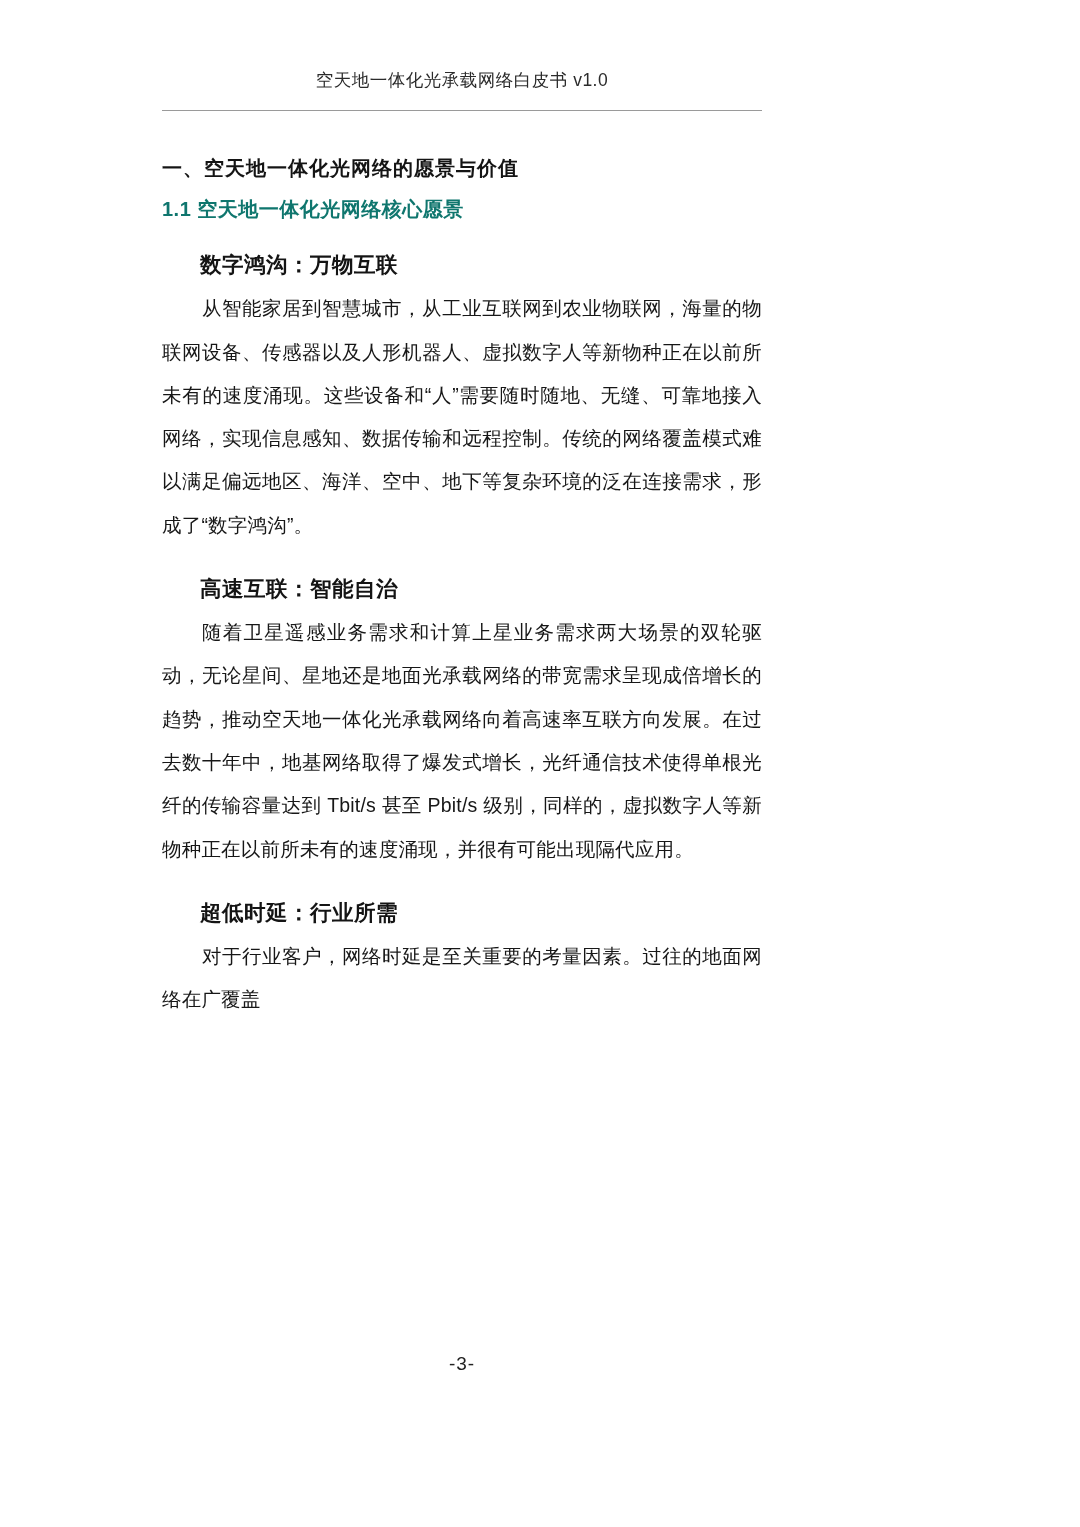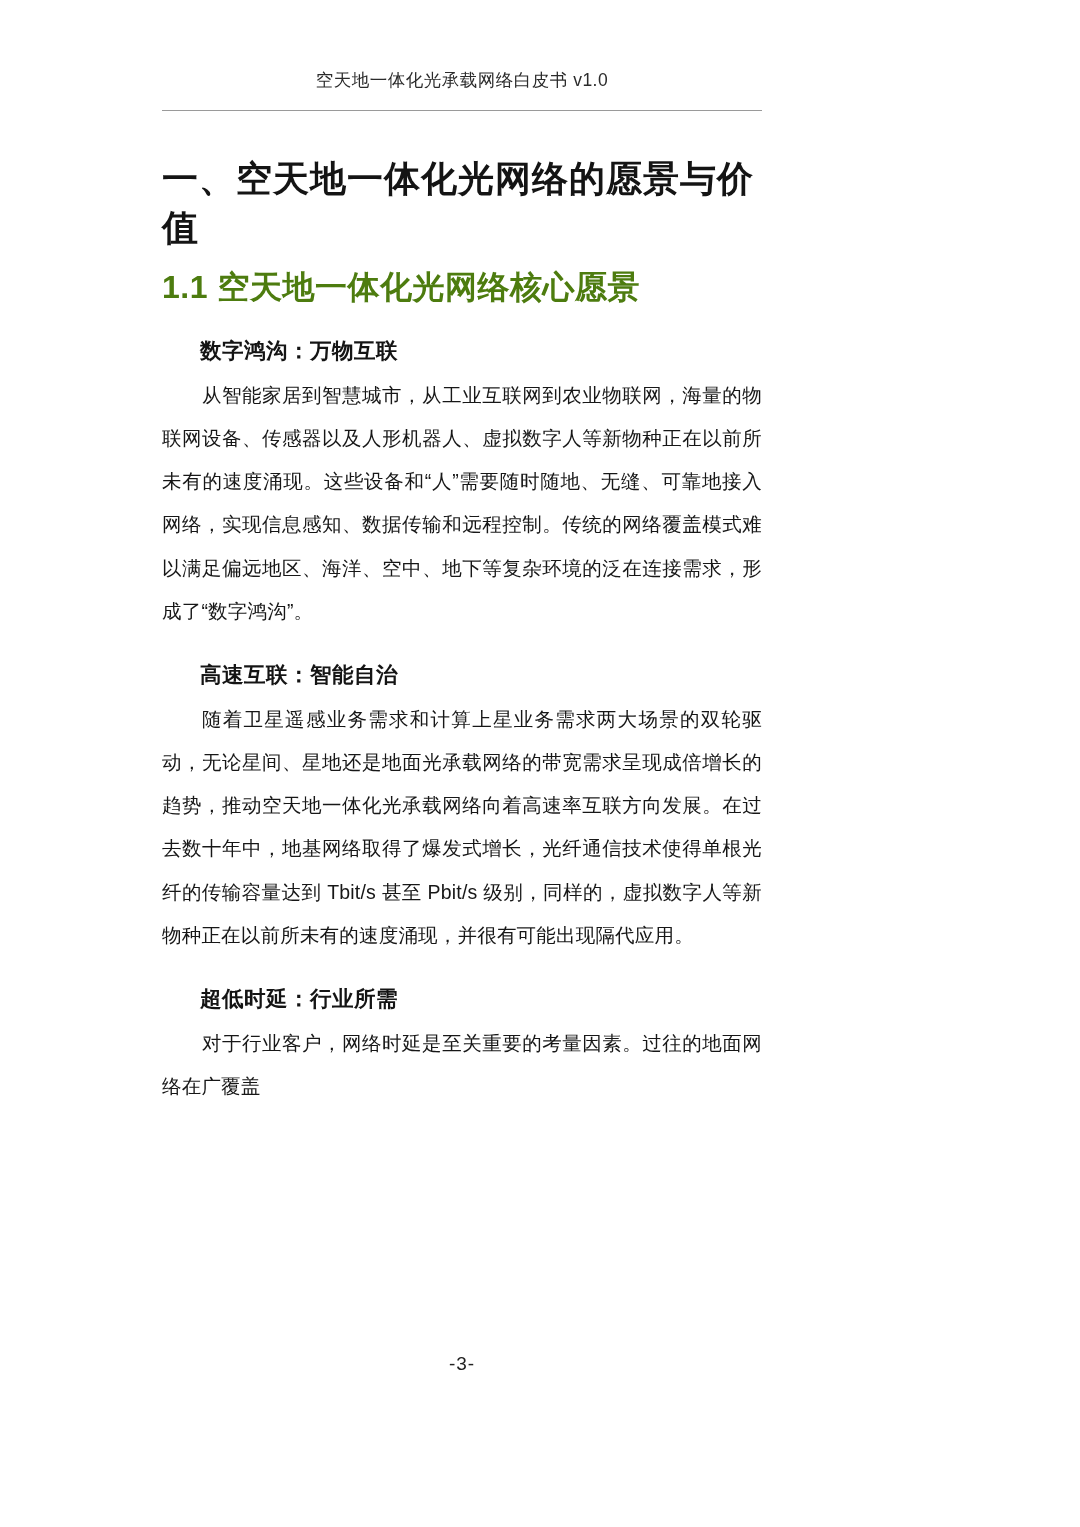--- a/index.html
+++ b/index.html
@@ -34,31 +34,31 @@
   }
   .header-rule {
     margin-top: 18px;
     border-bottom: 1.5px solid #9a9a9a;
     width: 100%;
   }
   .content {
     padding-top: 44px;
   }
   h1.chapter {
-    font-size: 36px;
+    font-size: 20px;
     font-weight: bold;
     color: #141414;
     margin: 0 0 6px 0;
     letter-spacing: 1px;
     line-height: 1.35;
   }
   h2.section {
-    font-size: 32px;
+    font-size: 20px;
     font-weight: bold;
-    color: #4d7c0f;
+    color: #0f766e;
     margin: 14px 0 8px 0;
     letter-spacing: 0.5px;
     line-height: 1.35;
   }
   h3.subhead {
     font-size: 21.5px;
     font-weight: bold;
     color: #141414;
     margin: 26px 0 6px 0;
     text-indent: 38px;

